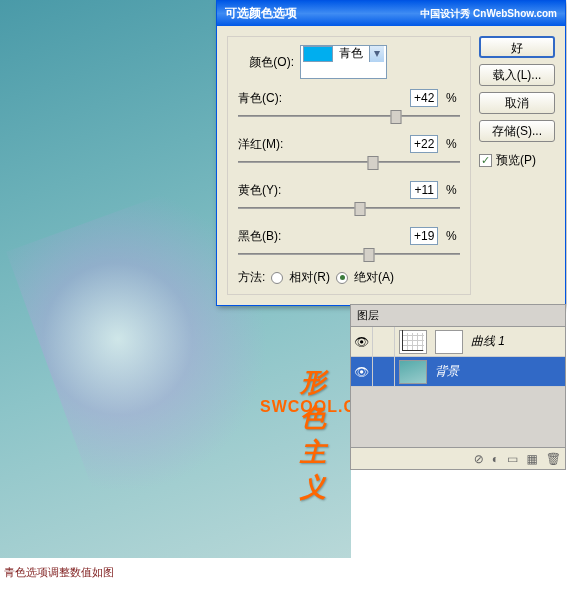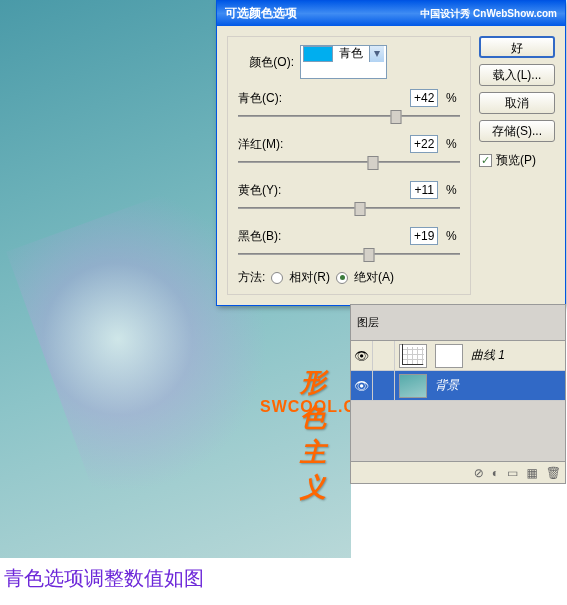--- a/index.html
+++ b/index.html
@@ -29,35 +29,35 @@
 .thumb { position: absolute; top: 3px; width: 11px; height: 14px; background: #d4d0c8; border: 1px solid #888; transform: translateX(-50%); }
 .method-row { display: flex; align-items: center; gap: 6px; margin-top: 0; }
 .radio { width: 12px; height: 12px; border-radius: 50%; border: 1px solid #888; background: #fff; display: inline-flex; align-items: center; justify-content: center; }
 .radio.checked::after { content: ""; width: 5px; height: 5px; border-radius: 50%; background: #3b7b3b; }
 .buttons { width: 76px; display: flex; flex-direction: column; gap: 6px; }
 .btn { height: 22px; background: linear-gradient(#fff,#ece9d8); border: 1px solid #888; border-radius: 3px; text-align: center; line-height: 20px; cursor: pointer; }
 .btn.primary { border: 2px solid #3169c6; }
 .chk-row { display: flex; align-items: center; gap: 4px; margin-top: 4px; }
 .chk { width: 13px; height: 13px; border: 1px solid #888; background: #fff; display: inline-flex; align-items: center; justify-content: center; color: #3b7b3b; font-size: 11px; line-height: 11px; }
 .layers { position: absolute; left: 350px; top: 304px; width: 216px; background: #ece9d8; border: 1px solid #999; }
-.layers-tabs { display: flex; align-items: center; height: 36px; border-bottom: 1px solid #999; background: #d6d3ce; }
+.layers-tabs { display: flex; align-items: center; height: 22px; border-bottom: 1px solid #999; background: #d6d3ce; }
 .layers-tab { padding: 0 6px; font-size: 11px; }
 .layer-row { display: flex; align-items: center; height: 30px; border-bottom: 1px solid #ccc; background: #ece9d8; }
 .layer-row.active { background: #3169c6; color: #fff; }
 .eye { width: 22px; text-align: center; border-right: 1px solid #ccc; height: 100%; display: flex; align-items: center; justify-content: center; }
 .link { width: 22px; border-right: 1px solid #ccc; height: 100%; }
 .layer-thumb { width: 28px; height: 24px; margin: 0 4px; background: #fff; border: 1px solid #999; position: relative; }
 .layer-thumb.curves::before { content: ""; position: absolute; left: 2px; top: 2px; right: 2px; bottom: 2px; background: repeating-linear-gradient(0deg,#ccc,#ccc 1px,transparent 1px,transparent 5px), repeating-linear-gradient(90deg,#ccc,#ccc 1px,transparent 1px,transparent 5px); }
 .layer-thumb.curves::after { content: ""; position: absolute; left: 2px; bottom: 2px; width: 20px; height: 20px; border-bottom: 1px solid #333; border-left: 1px solid #333; }
 .layer-thumb.mask { background: #fff; }
 .layer-thumb.bg { background: linear-gradient(160deg,#5aa,#9cc); }
 .layer-name { flex: 1; padding-left: 4px; font-size: 12px; font-style: italic; }
 .layers-footer { display: flex; justify-content: flex-end; align-items: center; height: 22px; border-top: 1px solid #999; padding: 0 4px; gap: 8px; color: #666; }
 .layers-footer span { font-size: 12px; }
-.caption { position: absolute; left: 4px; top: 565px; font-size: 20px; color: #6d28d9; }
+.caption { position: absolute; left: 4px; top: 565px; font-size: 11px; color: #7f1d1d; }
 </style>
 </head>
 <body>
 
 <div class="container">
   <div class="photo">
     <div class="watermark1">形色主义</div>
     <div class="watermark2">SWCOOL.COM</div>
   </div>
 

